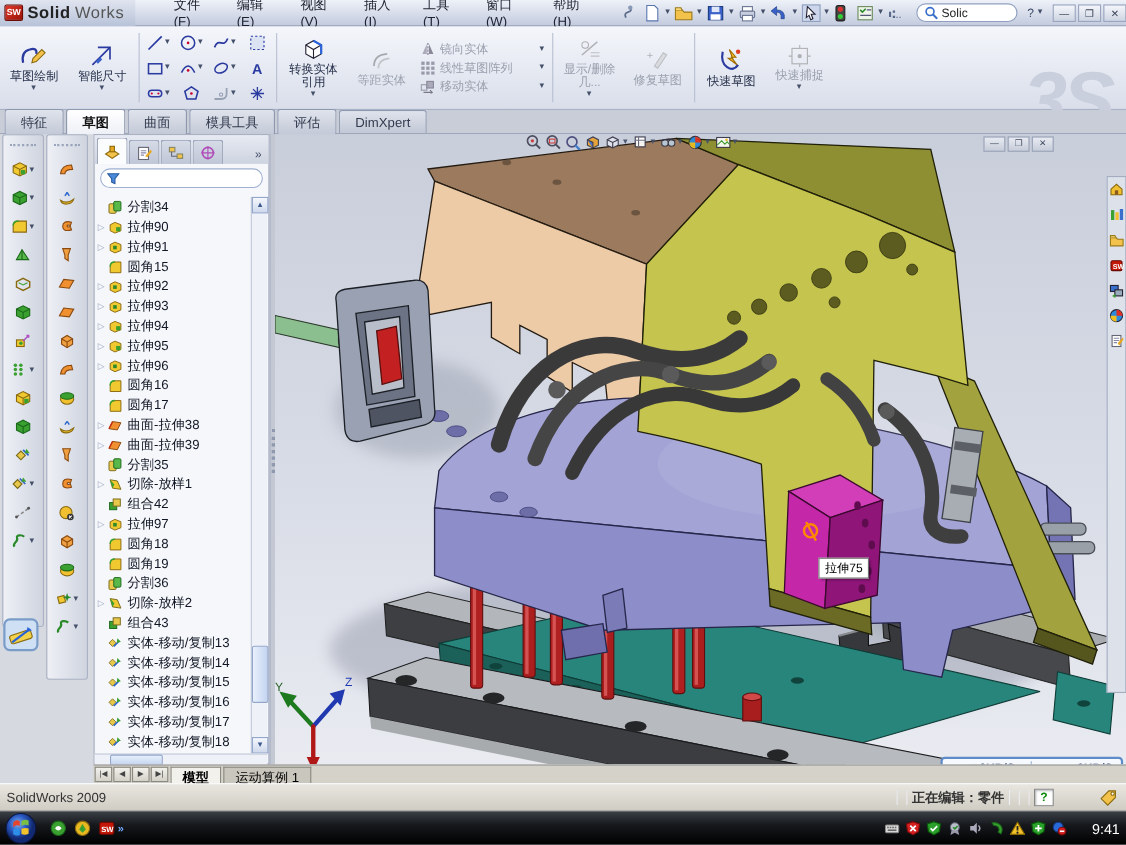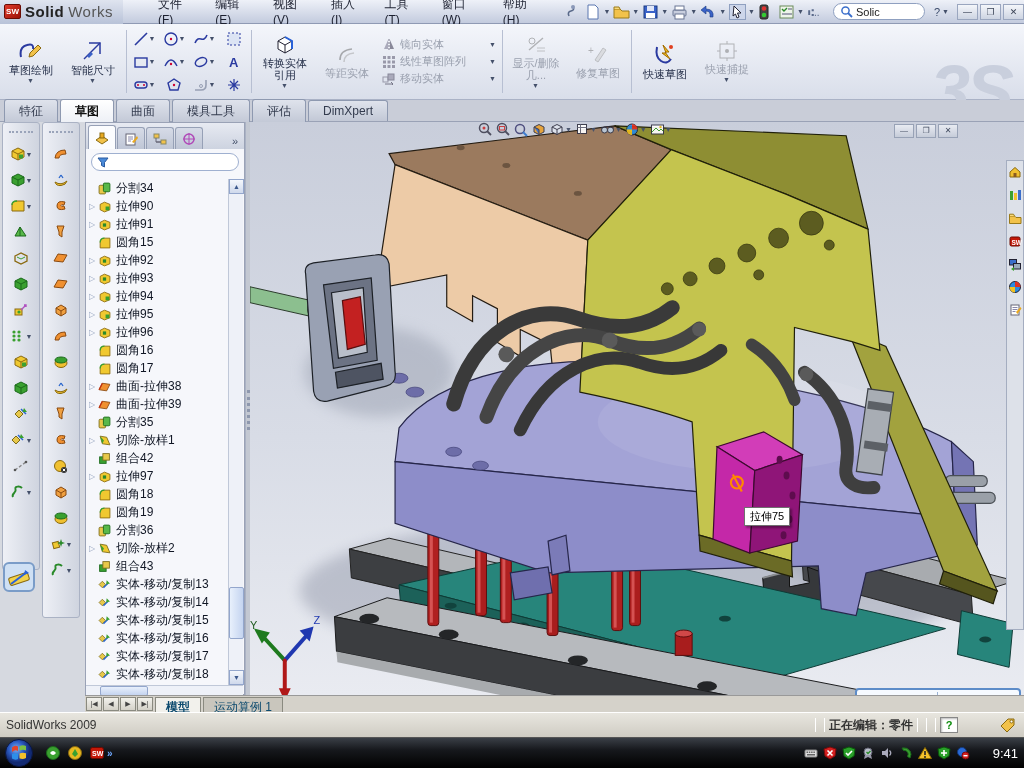--- a/index.html
+++ b/index.html
@@ -71,21 +71,21 @@
   .docbtn{width:20px;height:14px;background:linear-gradient(#e8ebf2,#c6ccd9);border:1px solid #98a2b6;font-size:8px;color:#424c60;text-align:center;line-height:12px;}
   #taskpane{position:absolute;right:0;top:38px;width:18px;height:470px;background:#dde1e9;border:1px solid #a4adc0;display:flex;flex-direction:column;align-items:center;padding-top:4px;gap:9px;}
   #tooltip{position:absolute;left:494px;top:385px;background:#fff;border:1px solid #707070;box-shadow:2px 2px 2px rgba(0,0,0,.35);font-size:11px;color:#000;padding:1px 5px;}
   #netwidget{position:absolute;right:3px;top:566px;width:166px;height:21px;background:#f6faff;border:2px solid #5d8cc8;border-radius:4px;display:flex;align-items:center;justify-content:space-around;font-size:11px;font-weight:bold;color:#16366e;}
   #netwidget .sep{width:1px;height:13px;background:#9ab2d4;}
   .arr-dn{color:#e8a020;font-size:11px;} .arr-up{color:#2aa02a;font-size:11px;}
   
   #docrow{left:85px;top:695px;width:939px;height:17px;background:#d5d2ca;border-top:1px solid #999;display:flex;align-items:center;}
   #docrow-left-fill{left:0;top:695px;width:85px;height:17px;background:#d6d9e0;}
   .navb{width:16px;height:14px;background:linear-gradient(#f2f1ec,#d4d1c8);border:1px solid #8a8a80;font-size:7px;color:#444;text-align:center;line-height:12px;margin-left:1px;}
-  .dtab{font-size:12px;color:#0c4a6e;padding:1px 10px;border:1px solid #8a8a80;border-bottom:none;background:#c9c6bd;margin-left:2px;height:15px;}
+  .dtab{font-size:12px;color:#000000;padding:1px 10px;border:1px solid #8a8a80;border-bottom:none;background:#c9c6bd;margin-left:2px;height:15px;}
   .dtab.active{background:#f2f1ec;font-weight:bold;}
   
   #statusbar{left:0;top:712px;width:1024px;height:25px;background:linear-gradient(#e8e6df,#cfccc3);border-top:1px solid #fff;display:flex;align-items:center;font-size:12px;color:#333;}
   #statusbar .lsep{width:1px;height:14px;background:#aaa;margin:0 4px;border-right:1px solid #fff;}
   #helpbox{width:18px;height:16px;background:#fff;border:1px solid #888;box-shadow:inset 1px 1px 2px #bbb;color:#0a8a0a;font-weight:bold;font-size:11px;text-align:center;line-height:15px;}
   
   #taskbar{left:0;top:737px;width:1024px;height:31px;background:linear-gradient(#3a3f46,#16181c 40%,#000 100%);border-top:1px solid #555;display:flex;align-items:center;}
   #ql{display:flex;align-items:center;gap:6px;margin-left:8px;}
   #ql-chevron{color:#6fa8ff;font-size:10px;font-weight:bold;margin-left:2px;}
   .taskbtn{display:flex;align-items:center;gap:5px;height:24px;border-radius:4px;border:1px solid #000;box-shadow:inset 0 1px 0 rgba(255,255,255,.25);padding:0 8px;margin-left:6px;font-size:12px;color:#fff;white-space:nowrap;overflow:hidden;}

